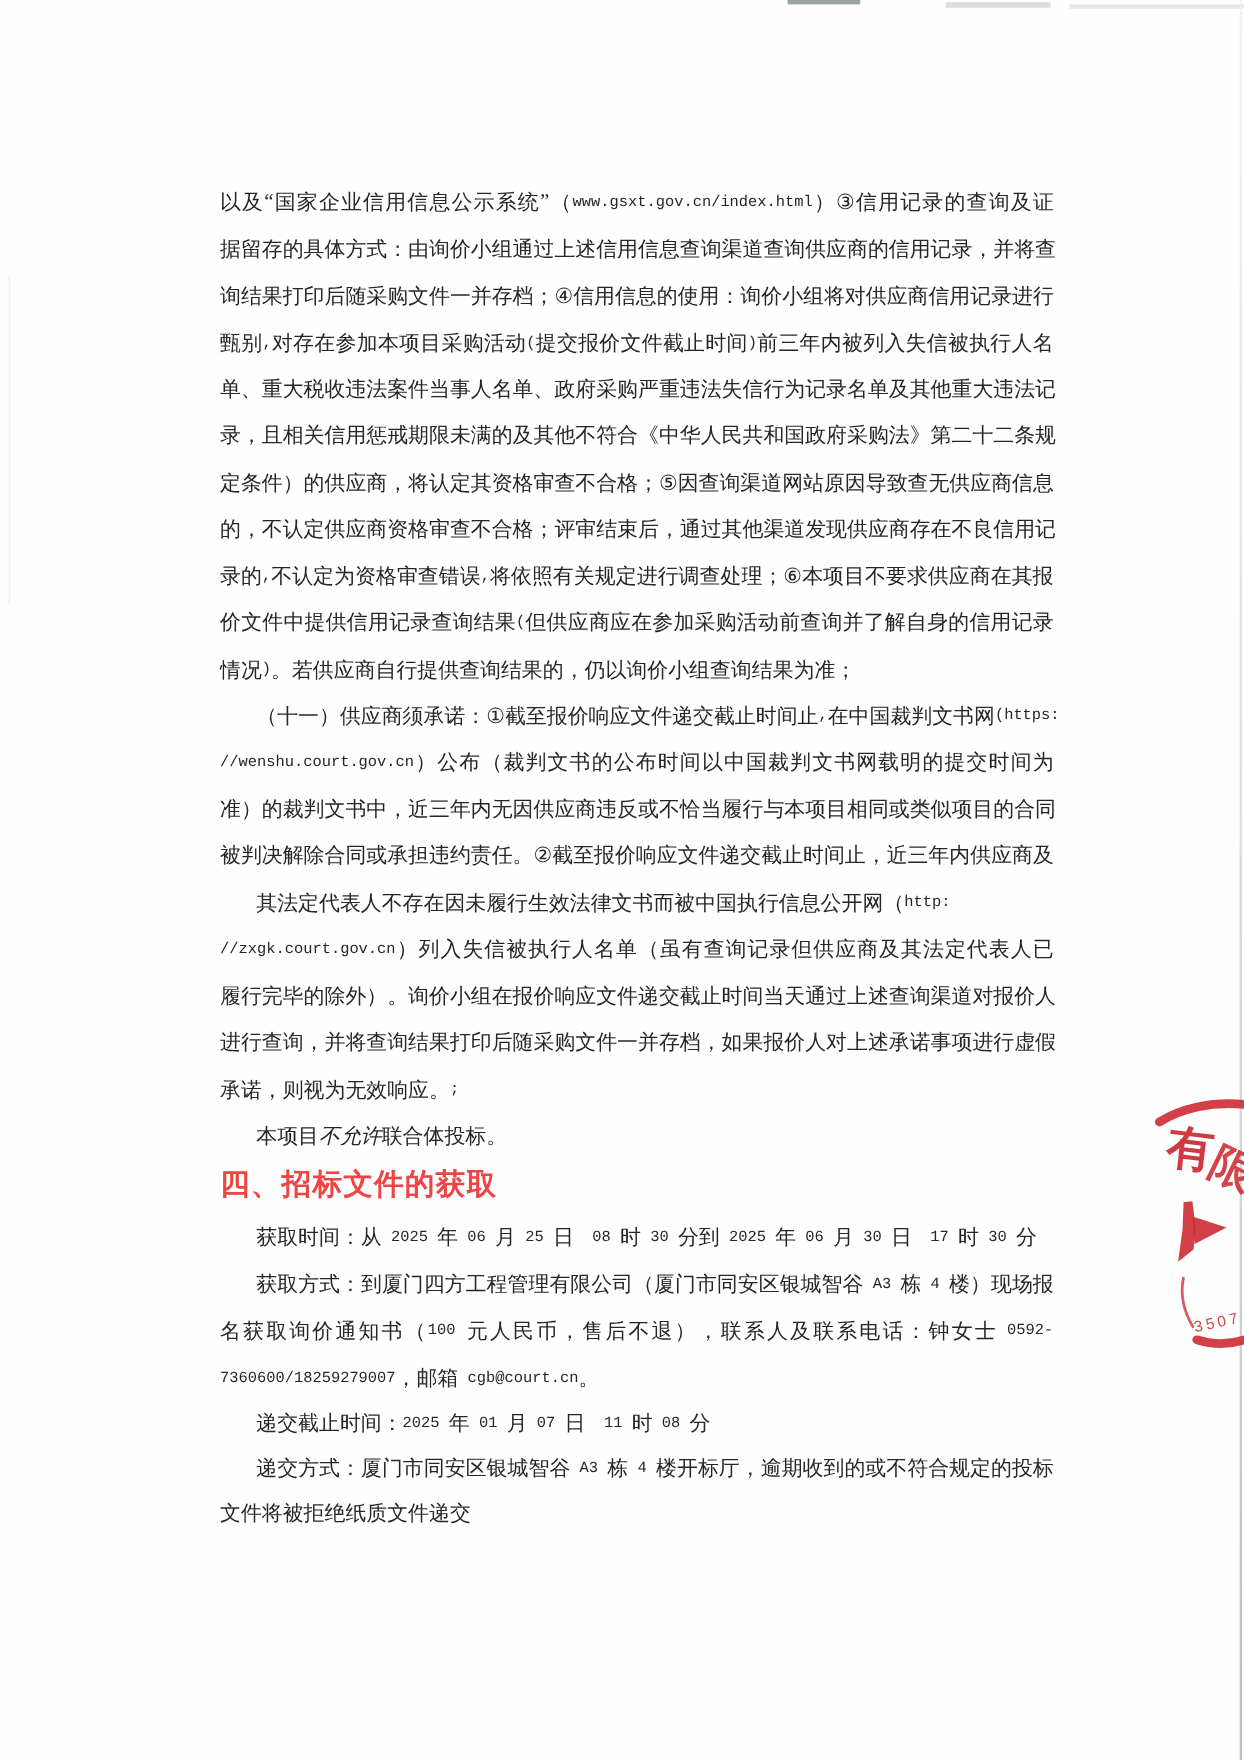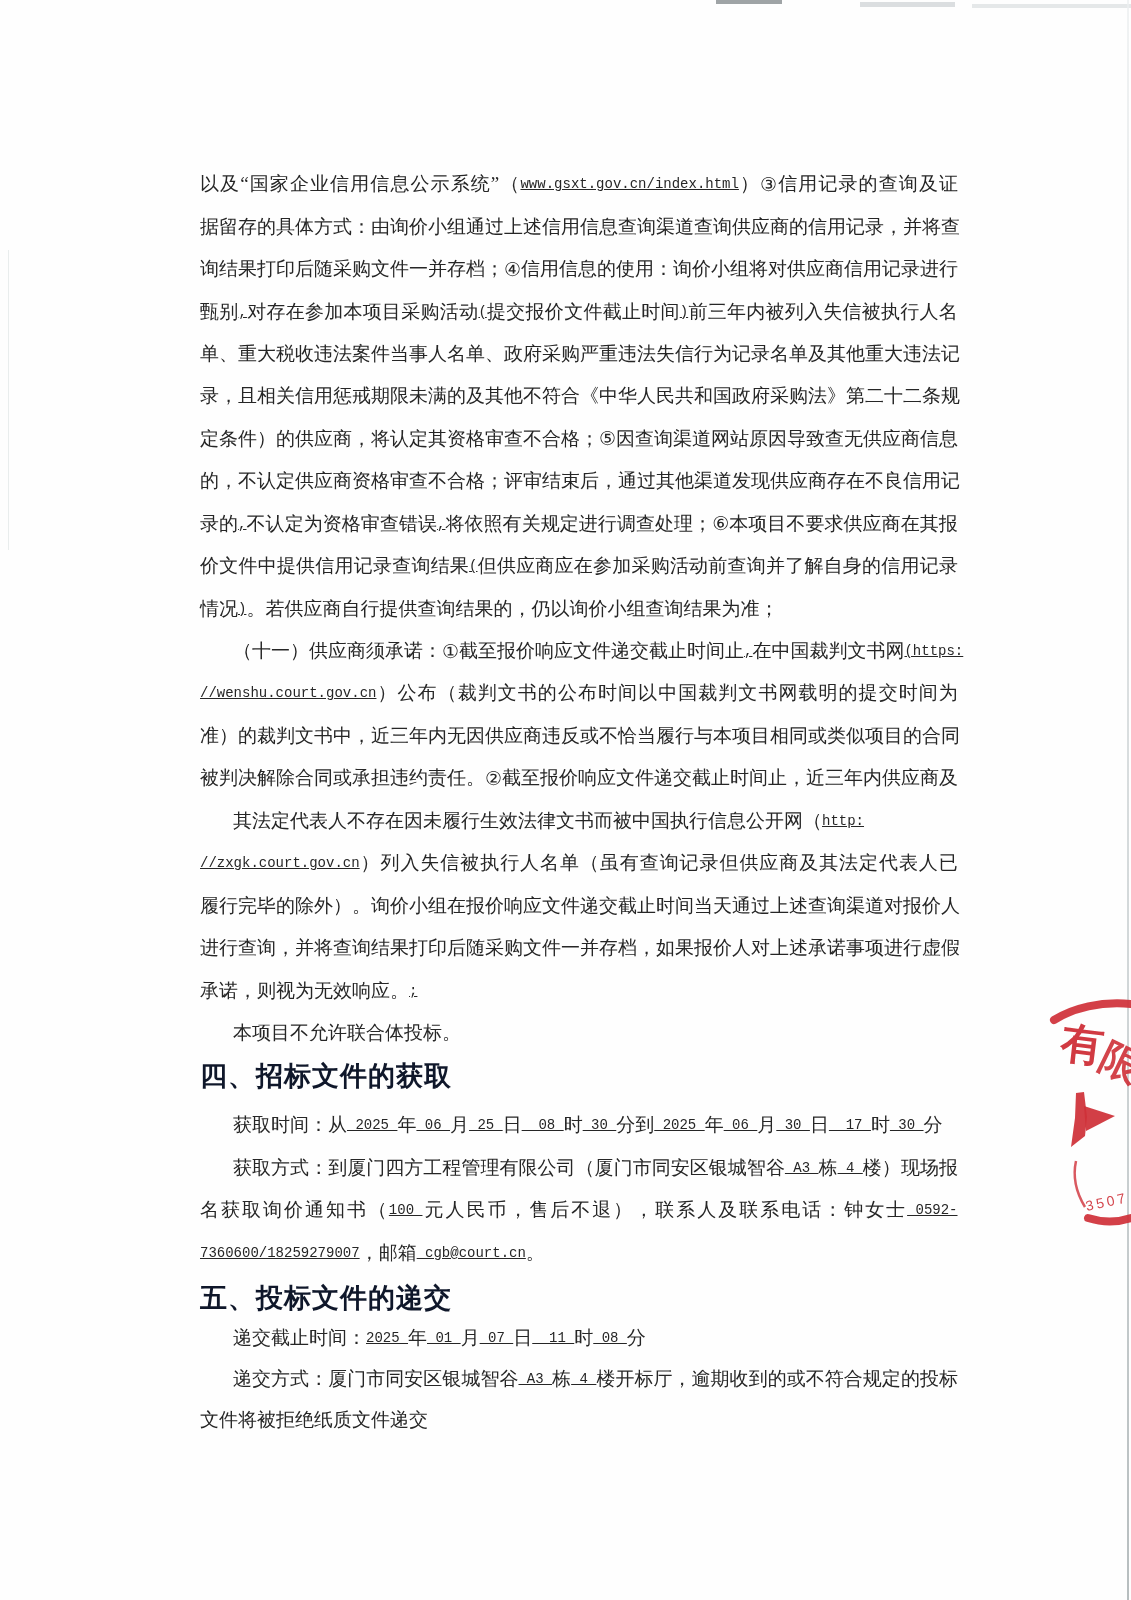--- a/index.html
+++ b/index.html
@@ -12,31 +12,31 @@
   .doc {
     position:absolute; left:200px; top:163px; width:758px;
     color:#262626; font-size:19px;
   }
   .line {
     display:flex; align-items:center; height:42.45px;
     white-space:pre; overflow:visible;
   }
   .line.j { justify-content:space-between; }
   .line.ind { padding-left:33px; }
-  .lat { font-family:"Liberation Mono","DejaVu Sans Mono",monospace; font-size:14px; letter-spacing:0;text-decoration:underline; }
+  .lat { font-family:"Liberation Mono","DejaVu Sans Mono",monospace; font-size:14px; letter-spacing:0; }
   .heading {
     display:flex; align-items:center; height:40px;
     font-family:"Liberation Sans","DejaVu Sans",sans-serif;
-    font-weight:700; font-size:27px; color:#0f172a; letter-spacing:1px;
+    font-weight:700; font-size:27px; color:#ef4444; letter-spacing:1px;
     white-space:pre;
   }
   .heading.h4 { margin-top:2px; margin-bottom:8px; }
   .heading.h5 { margin-top:4px; }
   .s5 .line { height:41px; }
-  .italic-seg { }
+  .italic-seg { font-style:italic; }
   
   .stamp {
     position:absolute; left:1041px; top:995px; width:90px; height:232px;
     pointer-events:none;
   }
   .stamp svg { display:block; width:90px; height:232px; overflow:hidden; }
   
   .artifact { position:absolute; pointer-events:none; }
   .art-dash1 { left:716px; top:0; width:66px; height:4px; background:#8e9496; opacity:.85; }
   .art-dash2 { left:860px; top:2px; width:95px; height:5px; background:#c8cdcf; opacity:.65; }
@@ -87,21 +87,20 @@
 
     <div class="heading h4">四、招标文件的获取</div>
 
     <div class="s4">
       <div class="line ind tok"><span>获</span><span>取</span><span>时</span><span>间</span><span>：</span><span>从</span><span class="lat"> 2025 </span><span>年</span><span class="lat"> 06 </span><span>月</span><span class="lat"> 25 </span><span>日</span><span class="lat">  08 </span><span>时</span><span class="lat"> 30 </span><span>分</span><span>到</span><span class="lat"> 2025 </span><span>年</span><span class="lat"> 06 </span><span>月</span><span class="lat"> 30 </span><span>日</span><span class="lat">  17 </span><span>时</span><span class="lat"> 30 </span><span>分</span></div>
       <div class="line j ind tok"><span>获</span><span>取</span><span>方</span><span>式</span><span>：</span><span>到</span><span>厦</span><span>门</span><span>四</span><span>方</span><span>工</span><span>程</span><span>管</span><span>理</span><span>有</span><span>限</span><span>公</span><span>司</span><span>（</span><span>厦</span><span>门</span><span>市</span><span>同</span><span>安</span><span>区</span><span>银</span><span>城</span><span>智</span><span>谷</span><span class="lat"> A3 </span><span>栋</span><span class="lat"> 4 </span><span>楼</span><span>）</span><span>现</span><span>场</span><span>报</span></div>
       <div class="line j tok"><span>名</span><span>获</span><span>取</span><span>询</span><span>价</span><span>通</span><span>知</span><span>书</span><span>（</span><span class="lat">100 </span><span>元</span><span>人</span><span>民</span><span>币</span><span>，</span><span>售</span><span>后</span><span>不</span><span>退</span><span>）</span><span>，</span><span>联</span><span>系</span><span>人</span><span>及</span><span>联</span><span>系</span><span>电</span><span>话</span><span>：</span><span>钟</span><span>女</span><span>士</span><span class="lat"> 0592-</span></div>
       <div class="line tok"><span class="lat">7360600/18259279007</span><span>，</span><span>邮</span><span>箱</span><span class="lat"> cgb@court.cn</span><span>。</span></div>
     </div>
 
-    <div class="heading h5">五、投标文件的递交</div>
 
     <div class="s5">
       <div class="line ind tok"><span>递</span><span>交</span><span>截</span><span>止</span><span>时</span><span>间</span><span>：</span><span class="lat">2025 </span><span>年</span><span class="lat"> 01 </span><span>月</span><span class="lat"> 07 </span><span>日</span><span class="lat">  11 </span><span>时</span><span class="lat"> 08 </span><span>分</span></div>
       <div class="line j ind tok"><span>递</span><span>交</span><span>方</span><span>式</span><span>：</span><span>厦</span><span>门</span><span>市</span><span>同</span><span>安</span><span>区</span><span>银</span><span>城</span><span>智</span><span>谷</span><span class="lat"> A3 </span><span>栋</span><span class="lat"> 4 </span><span>楼</span><span>开</span><span>标</span><span>厅</span><span>，</span><span>逾</span><span>期</span><span>收</span><span>到</span><span>的</span><span>或</span><span>不</span><span>符</span><span>合</span><span>规</span><span>定</span><span>的</span><span>投</span><span>标</span></div>
       <div class="line tok"><span>文</span><span>件</span><span>将</span><span>被</span><span>拒</span><span>绝</span><span>纸</span><span>质</span><span>文</span><span>件</span><span>递</span><span>交</span></div>
     </div>
 
   </div>
 
   <div class="stamp">

